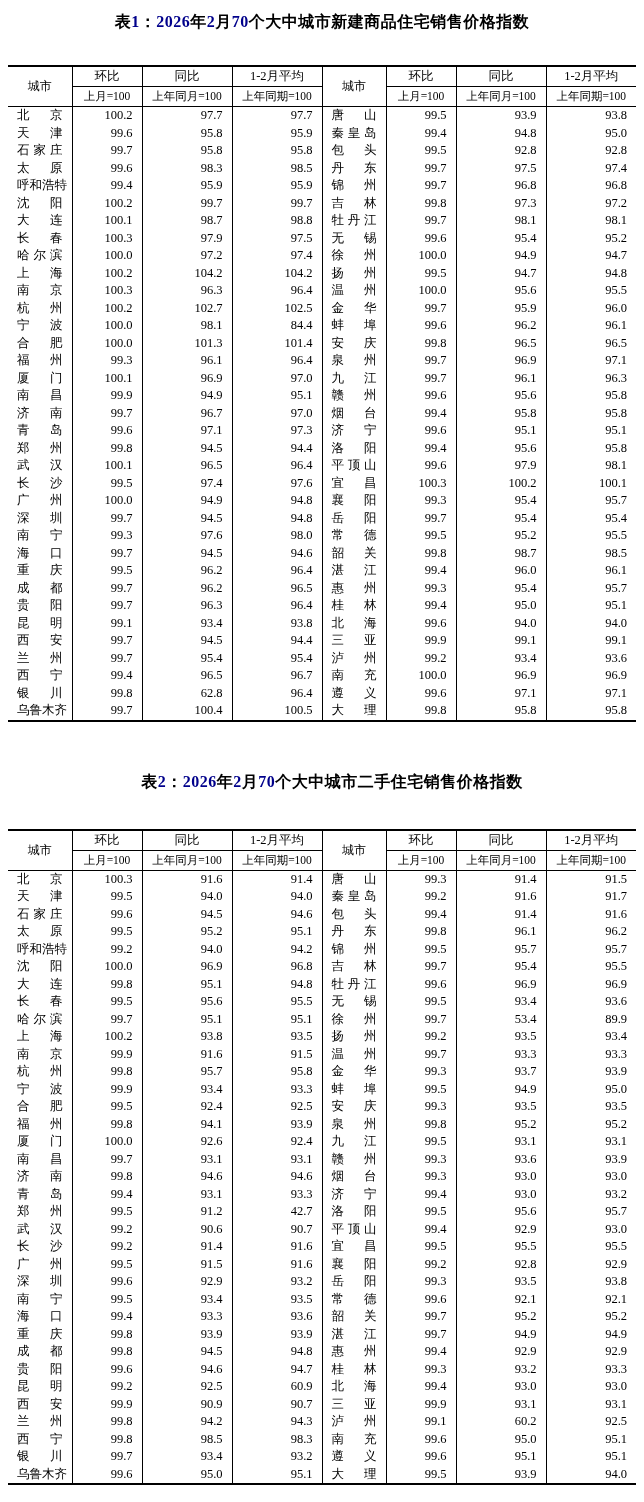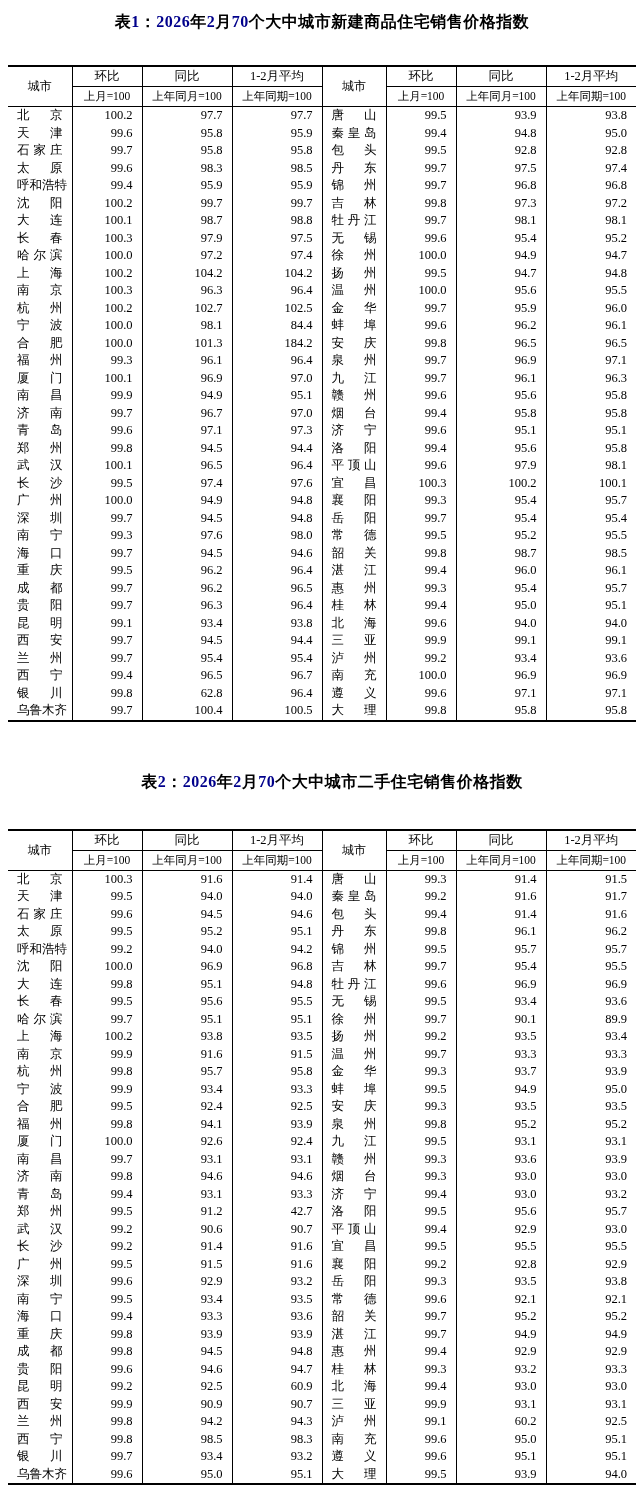--- a/index.html
+++ b/index.html
@@ -233,21 +233,21 @@
             <td class="val">84.4</td>
             <td class="city">蚌埠</td>
             <td class="val">99.6</td>
             <td class="val">96.2</td>
             <td class="val">96.1</td>
           </tr>
           <tr>
             <td class="city">合肥</td>
             <td class="val">100.0</td>
             <td class="val">101.3</td>
-            <td class="val">184.2</td>
+            <td class="val">101.4</td>
             <td class="city">安庆</td>
             <td class="val">99.8</td>
             <td class="val">96.5</td>
             <td class="val">96.5</td>
           </tr>
           <tr>
             <td class="city">福州</td>
             <td class="val">99.3</td>
             <td class="val">96.1</td>
             <td class="val">96.4</td>
@@ -574,21 +574,21 @@
             <td class="val">93.4</td>
             <td class="val">93.6</td>
           </tr>
           <tr>
             <td class="city">哈尔滨</td>
             <td class="val">99.7</td>
             <td class="val">95.1</td>
             <td class="val">95.1</td>
             <td class="city">徐州</td>
             <td class="val">99.7</td>
-            <td class="val">90.1</td>
+            <td class="val">53.4</td>
             <td class="val">89.9</td>
           </tr>
           <tr>
             <td class="city">上海</td>
             <td class="val">100.2</td>
             <td class="val">93.8</td>
             <td class="val">93.5</td>
             <td class="city">扬州</td>
             <td class="val">99.2</td>
             <td class="val">93.5</td>

